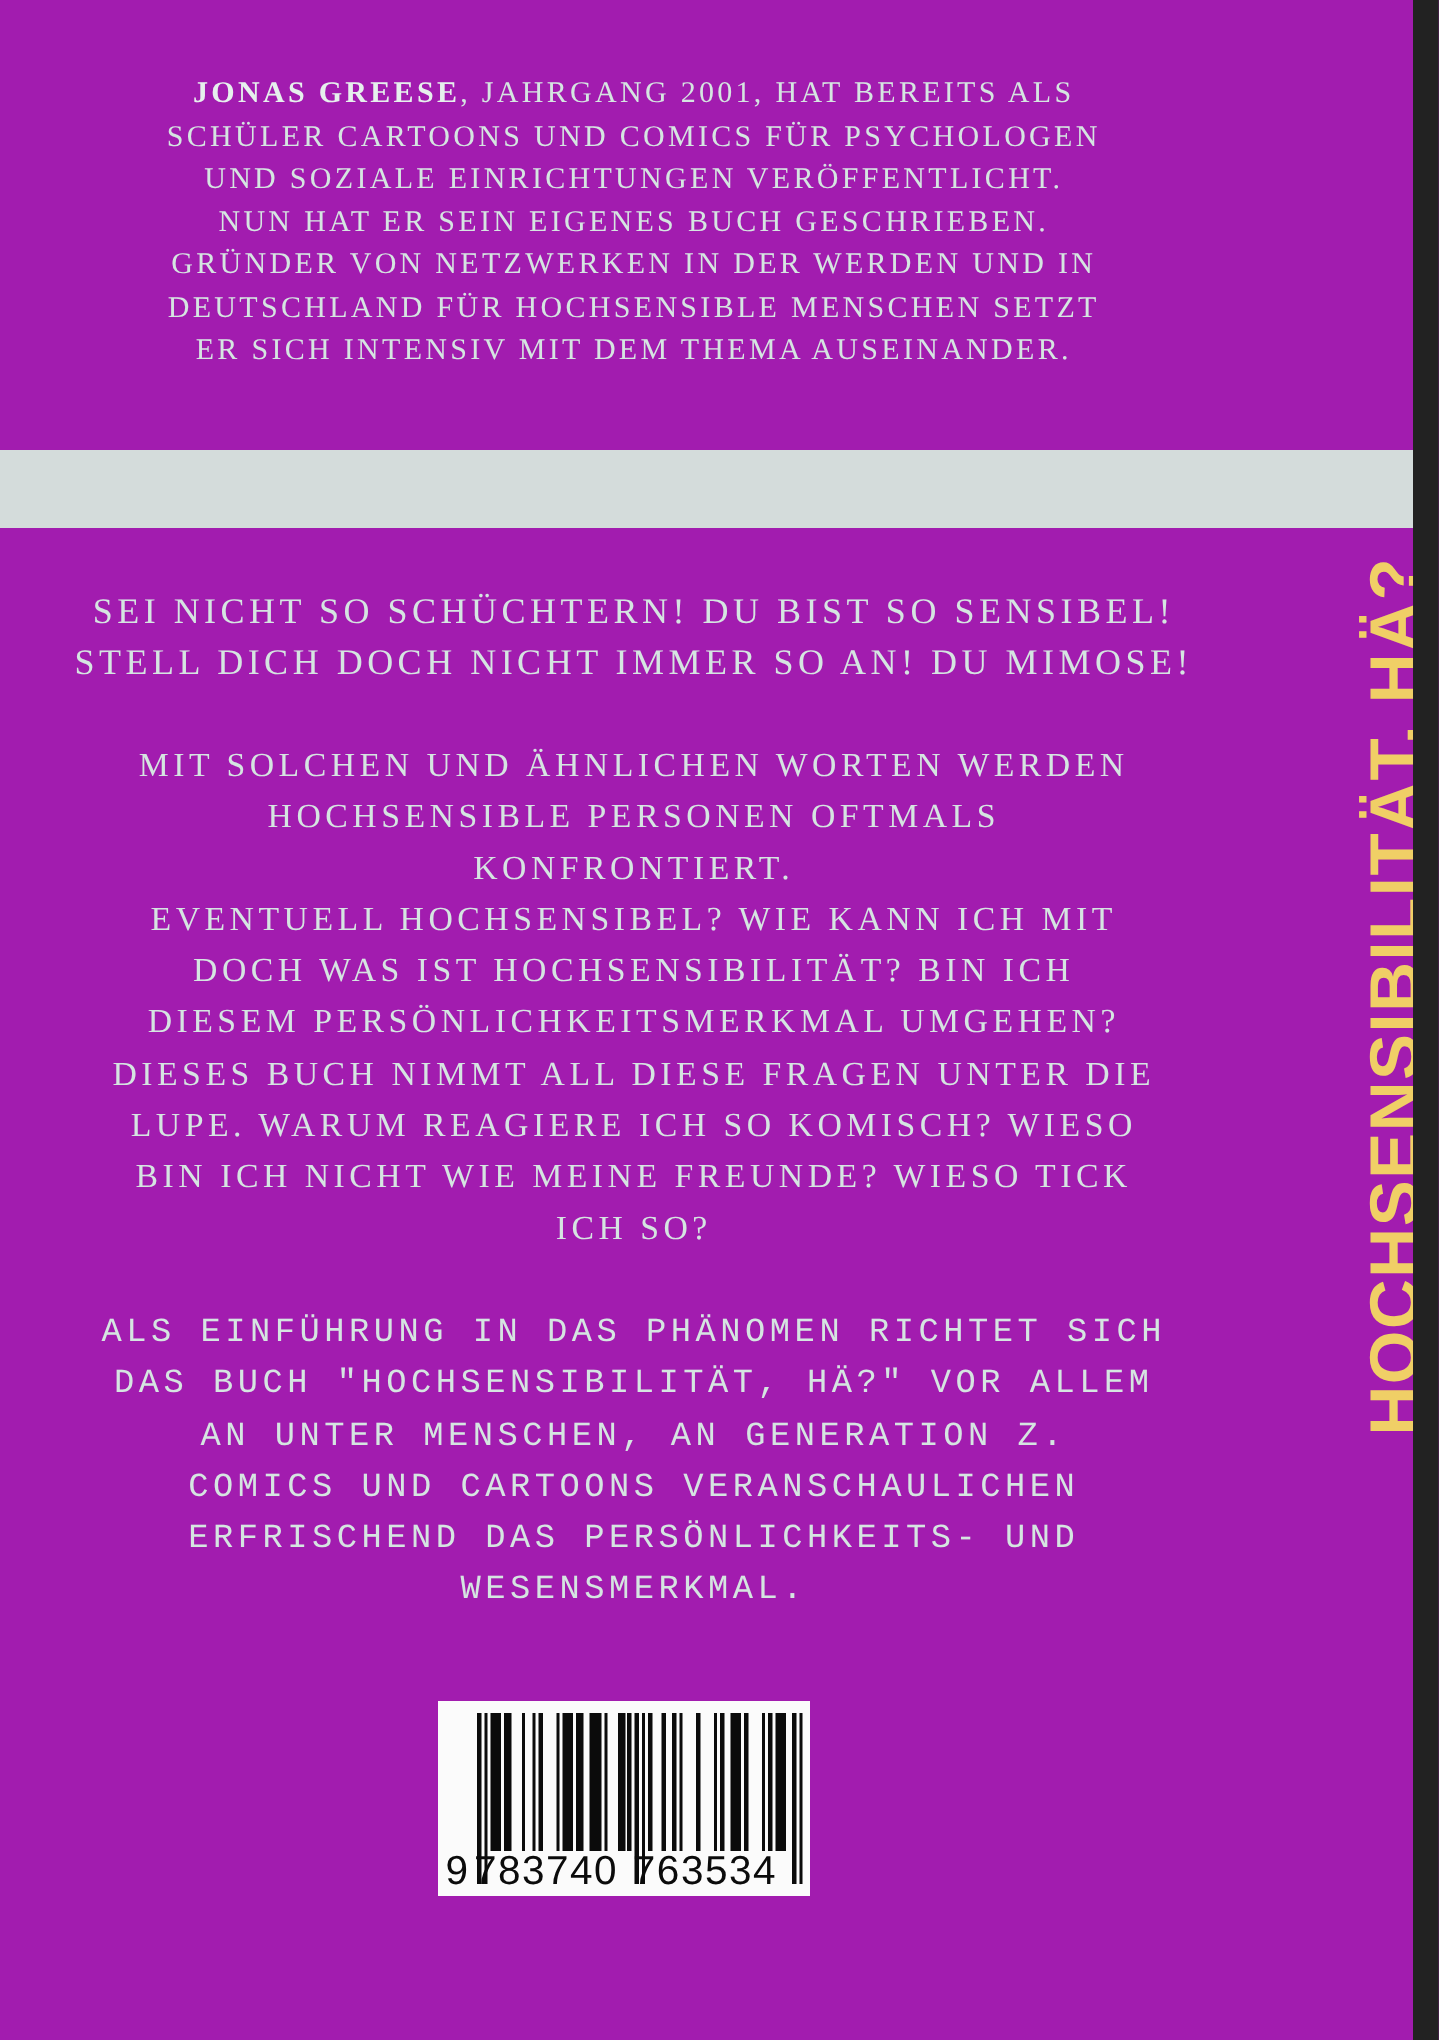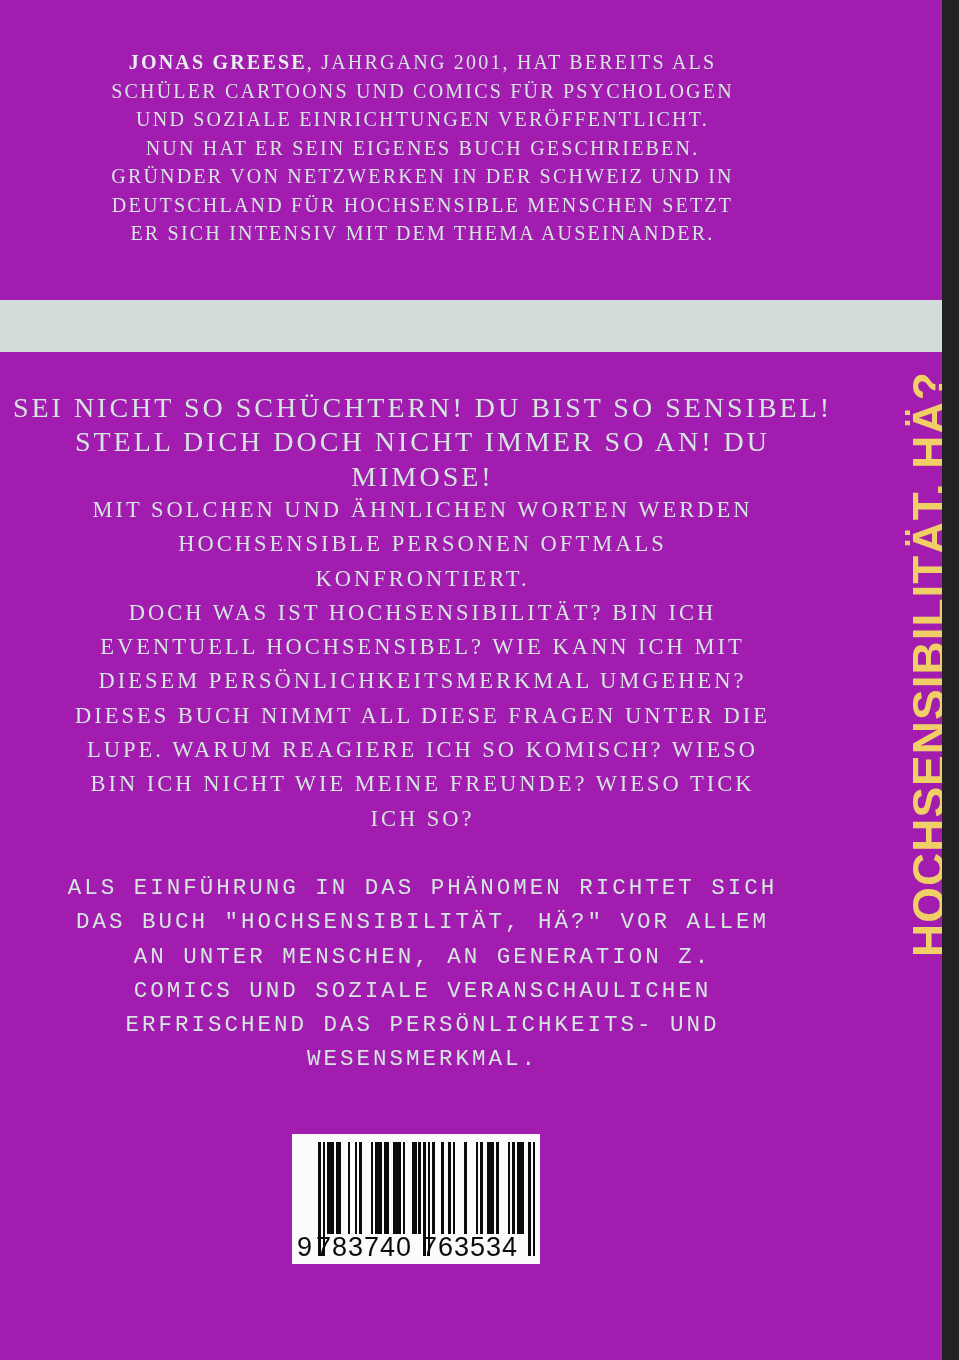--- a/index.html
+++ b/index.html
@@ -16,21 +16,21 @@
     font-size:20px;line-height:28.5px;letter-spacing:2.2px;
     color:#d5e5e1;
   }
   .bio .name{font-weight:bold;color:#e6f0ed;}
   .band{
     position:absolute;left:0;top:300px;width:959px;height:52px;
     background:#d4dcdb;
   }
   .quote{
     top:391px;
-    font-size:28px;line-height:34.3px;letter-spacing:3px;
+    font-size:24px;line-height:34.3px;letter-spacing:3px;
     color:#d5e5e1;
   }
   .desc{
     top:493px;
     font-size:22.5px;line-height:34.3px;letter-spacing:3px;
     color:#d5e5e1;
   }
   .aud{
     top:871px;
     font-size:22.5px;line-height:34.3px;letter-spacing:3px;
@@ -70,50 +70,50 @@
 </head>
 <body>
 
 <div class="cover">
 
   <div class="center-col bio">
     <div><span class="name">JONAS GREESE</span><span>, JAHRGANG 2001, HAT BEREITS ALS</span></div>
     <div>SCHÜLER CARTOONS UND COMICS FÜR PSYCHOLOGEN</div>
     <div>UND SOZIALE EINRICHTUNGEN VERÖFFENTLICHT.</div>
     <div>NUN HAT ER SEIN EIGENES BUCH GESCHRIEBEN.</div>
-    <div>GRÜNDER VON NETZWERKEN IN DER SCHWEIZ UND IN</div>
+    <div>GRÜNDER VON NETZWERKEN IN DER WERDEN UND IN</div>
     <div>DEUTSCHLAND FÜR HOCHSENSIBLE MENSCHEN SETZT</div>
     <div>ER SICH INTENSIV MIT DEM THEMA AUSEINANDER.</div>
   </div>
 
   <div class="band"></div>
 
   <div class="center-col quote">
     <div>SEI NICHT SO SCHÜCHTERN! DU BIST SO SENSIBEL!</div>
     <div>STELL DICH DOCH NICHT IMMER SO AN! DU MIMOSE!</div>
   </div>
 
   <div class="center-col desc">
     <div>MIT SOLCHEN UND ÄHNLICHEN WORTEN WERDEN</div>
     <div>HOCHSENSIBLE PERSONEN OFTMALS</div>
     <div>KONFRONTIERT.</div>
+    <div>EVENTUELL HOCHSENSIBEL? WIE KANN ICH MIT</div>
     <div>DOCH WAS IST HOCHSENSIBILITÄT? BIN ICH</div>
-    <div>EVENTUELL HOCHSENSIBEL? WIE KANN ICH MIT</div>
     <div>DIESEM PERSÖNLICHKEITSMERKMAL UMGEHEN?</div>
     <div>DIESES BUCH NIMMT ALL DIESE FRAGEN UNTER DIE</div>
     <div>LUPE. WARUM REAGIERE ICH SO KOMISCH? WIESO</div>
     <div>BIN ICH NICHT WIE MEINE FREUNDE? WIESO TICK</div>
     <div>ICH SO?</div>
   </div>
 
   <div class="center-col aud">
     <div>ALS EINFÜHRUNG IN DAS PHÄNOMEN RICHTET SICH</div>
     <div>DAS BUCH "HOCHSENSIBILITÄT, HÄ?" VOR ALLEM</div>
     <div>AN UNTER MENSCHEN, AN GENERATION Z.</div>
-    <div>COMICS UND SOZIALE VERANSCHAULICHEN</div>
+    <div>COMICS UND CARTOONS VERANSCHAULICHEN</div>
     <div>ERFRISCHEND DAS PERSÖNLICHKEITS- UND</div>
     <div>WESENSMERKMAL.</div>
   </div>
 
   <div class="spine-wrap">
     <div class="spine-text">HOCHSENSIBILITÄT, HÄ?</div>
   </div>
 
   <div class="barcode-box">
     <div class="bars" id="bars">

